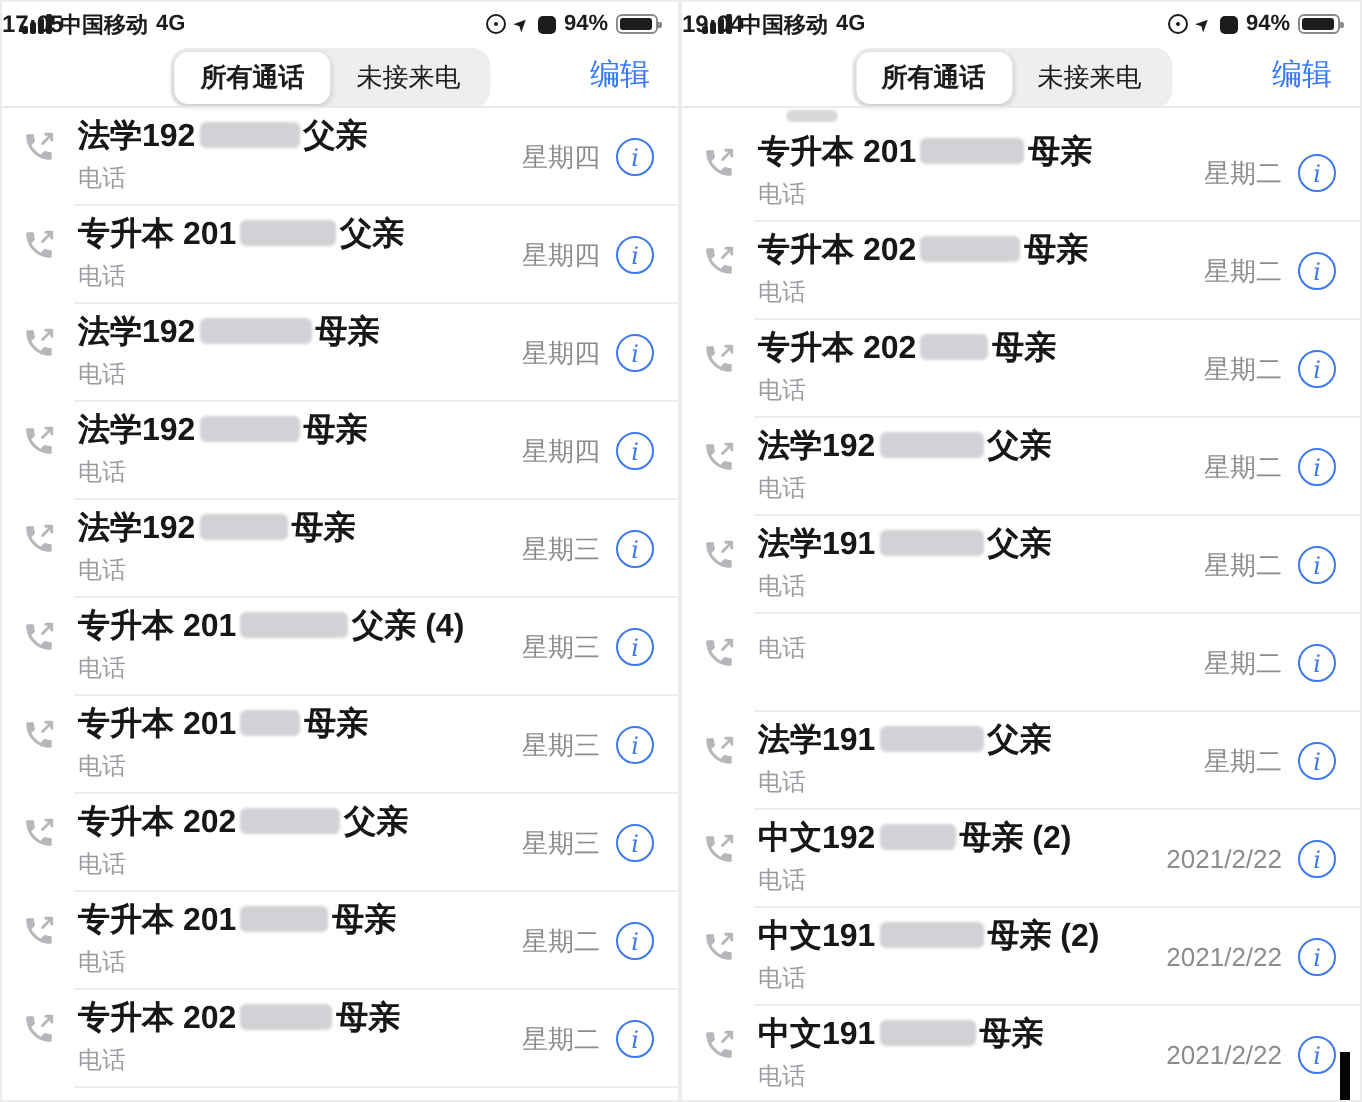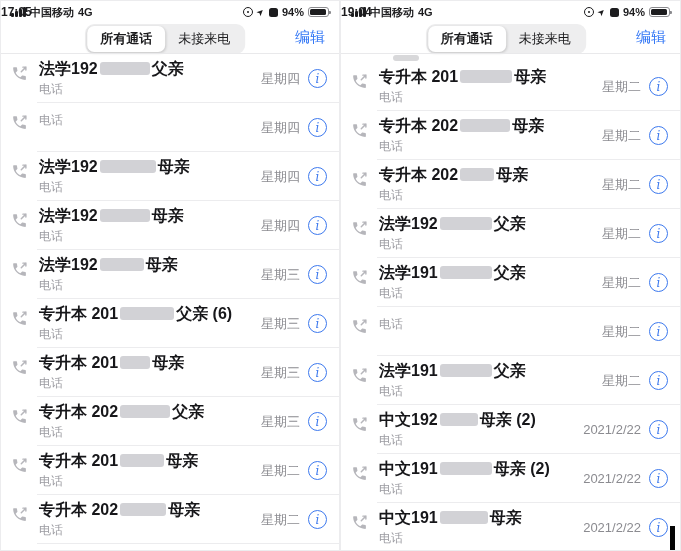--- a/index.html
+++ b/index.html
@@ -96,20 +96,21 @@
       <span class="r-when">星期四</span>
       <span class="r-info">i</span>
     </div>
   </div>
 
   <div class="row">
     <svg class="call-ic" viewBox="0 0 24 24">
       <path d="M6.6 10.8c1.5 2.8 3.8 5.1 6.6 6.6l2.2-2.2c.3-.3.7-.4 1-.3 1.1.4 2.4.6 3.6.6.6 0 1 .4 1 1V20c0 .6-.4 1-1 1-9.4 0-17-7.6-17-17 0-.6.4-1 1-1h3.5c.6 0 1 .4 1 1 0 1.3.2 2.5.6 3.6.1.3 0 .7-.3 1l-2.2 2.2z" fill="#b6b6bb"></path>
       <path d="M14.5 9.5 21 3M21 3h-4.2M21 3v4.2" stroke="#b6b6bb" stroke-width="2" fill="none" stroke-linecap="round"></path>
     </svg>
+    <div class="r-name"><span class="r-prefix">专升本 201</span><span class="r-blur" style="width: 48px;"></span><span class="r-suffix">父亲</span></div>
     <div class="r-sub">电话</div>
     <div class="trail">
       <span class="r-when">星期四</span>
       <span class="r-info">i</span>
     </div>
   </div>
 
   <div class="row">
     <svg class="call-ic" viewBox="0 0 24 24">
       <path d="M6.6 10.8c1.5 2.8 3.8 5.1 6.6 6.6l2.2-2.2c.3-.3.7-.4 1-.3 1.1.4 2.4.6 3.6.6.6 0 1 .4 1 1V20c0 .6-.4 1-1 1-9.4 0-17-7.6-17-17 0-.6.4-1 1-1h3.5c.6 0 1 .4 1 1 0 1.3.2 2.5.6 3.6.1.3 0 .7-.3 1l-2.2 2.2z" fill="#b6b6bb"></path>
@@ -147,21 +148,21 @@
       <span class="r-when">星期三</span>
       <span class="r-info">i</span>
     </div>
   </div>
 
   <div class="row">
     <svg class="call-ic" viewBox="0 0 24 24">
       <path d="M6.6 10.8c1.5 2.8 3.8 5.1 6.6 6.6l2.2-2.2c.3-.3.7-.4 1-.3 1.1.4 2.4.6 3.6.6.6 0 1 .4 1 1V20c0 .6-.4 1-1 1-9.4 0-17-7.6-17-17 0-.6.4-1 1-1h3.5c.6 0 1 .4 1 1 0 1.3.2 2.5.6 3.6.1.3 0 .7-.3 1l-2.2 2.2z" fill="#b6b6bb"></path>
       <path d="M14.5 9.5 21 3M21 3h-4.2M21 3v4.2" stroke="#b6b6bb" stroke-width="2" fill="none" stroke-linecap="round"></path>
     </svg>
-    <div class="r-name"><span class="r-prefix">专升本 201</span><span class="r-blur" style="width: 54px;"></span><span class="r-suffix">父亲 (6)</span></div>
+    <div class="r-name"><span class="r-prefix">专升本 201</span><span class="r-blur" style="width: 54px;"></span><span class="r-suffix">父亲 (4)</span></div>
     <div class="r-sub">电话</div>
     <div class="trail">
       <span class="r-when">星期三</span>
       <span class="r-info">i</span>
     </div>
   </div>
 
   <div class="row">
     <svg class="call-ic" viewBox="0 0 24 24">
       <path d="M6.6 10.8c1.5 2.8 3.8 5.1 6.6 6.6l2.2-2.2c.3-.3.7-.4 1-.3 1.1.4 2.4.6 3.6.6.6 0 1 .4 1 1V20c0 .6-.4 1-1 1-9.4 0-17-7.6-17-17 0-.6.4-1 1-1h3.5c.6 0 1 .4 1 1 0 1.3.2 2.5.6 3.6.1.3 0 .7-.3 1l-2.2 2.2z" fill="#b6b6bb"></path>

